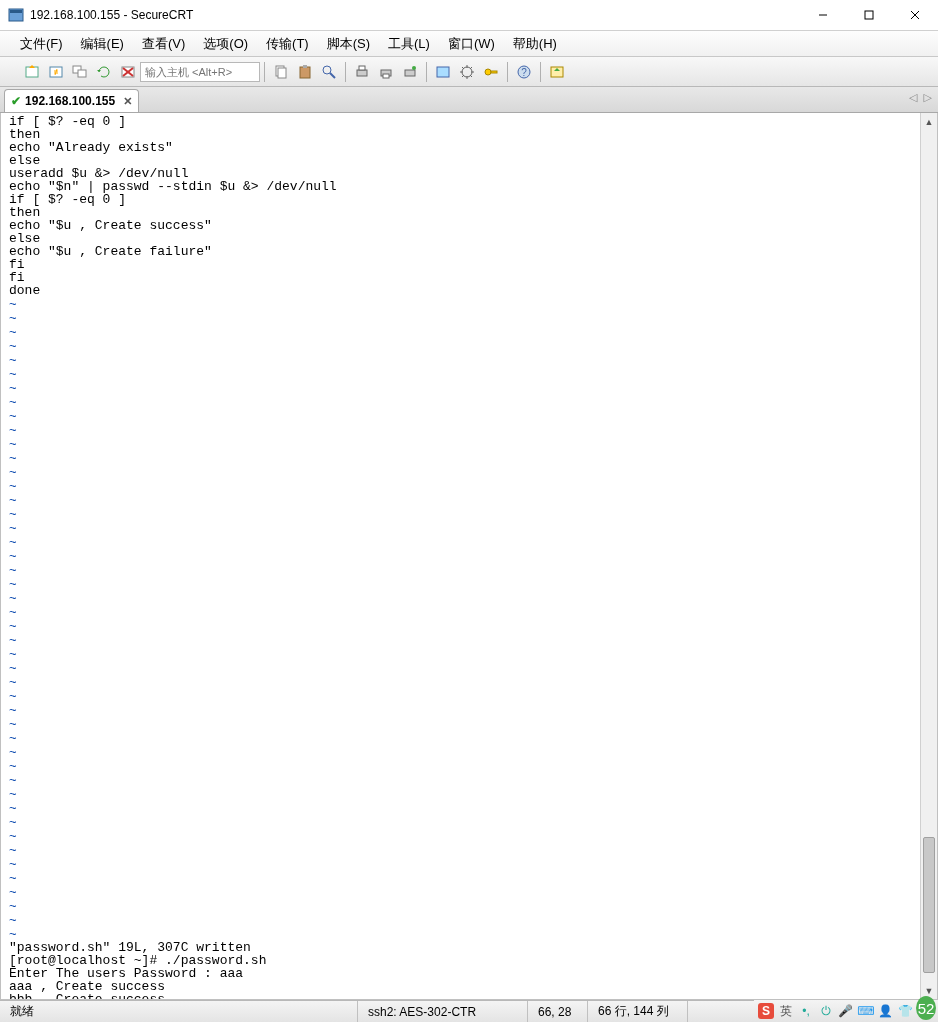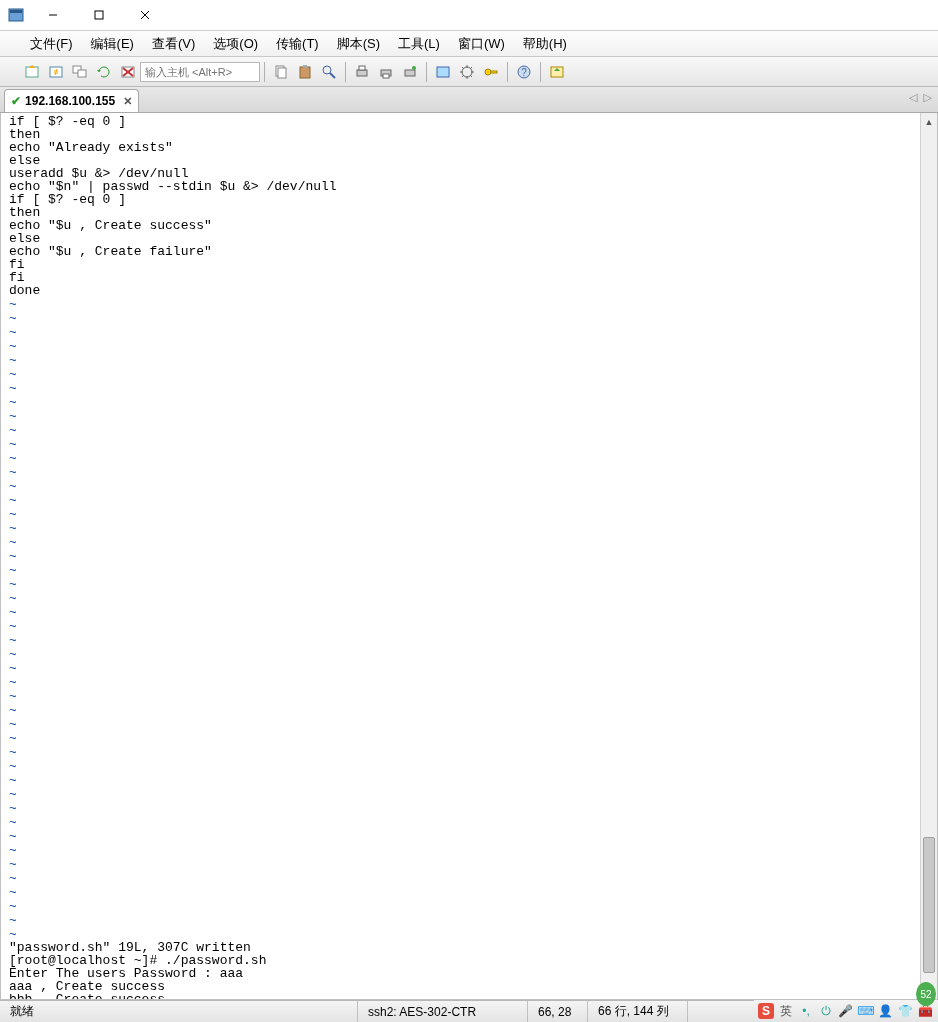--- a/index.html
+++ b/index.html
@@ -3,21 +3,21 @@
 <meta charset="utf-8">
 <style>
 * { margin:0; padding:0; box-sizing:border-box; font-family:"Microsoft YaHei","Segoe UI",Tahoma,sans-serif; }
 body { width:938px; height:1022px; background:#fff; overflow:hidden; display:flex; flex-direction:column; }
 .titlebar { height:31px; background:#fff; display:flex; align-items:center; border-bottom:1px solid #d0d0d0; }
 .titlebar .app-icon { width:16px; height:16px; margin:0 6px 0 8px; display:inline-block; }
 .titlebar .title { font-size:12px; color:#000; flex:1; }
 .titlebar .win-btns { display:flex; height:100%; }
 .titlebar .win-btn { width:46px; height:100%; display:flex; align-items:center; justify-content:center; color:#000; }
 .titlebar .win-btn svg { width:10px; height:10px; }
-.menubar { height:26px; background:linear-gradient(#fdfdfd,#f1f1f1); border-bottom:1px solid #c8c8c8; display:flex; align-items:center; padding-left:22px; font-size:13px; }
+.menubar { height:26px; background:linear-gradient(#fdfdfd,#f1f1f1); border-bottom:1px solid #c8c8c8; display:flex; align-items:center; padding-left:12px; font-size:13px; }
 .menubar .menu-item { padding:3px 8px; margin-right:2px; cursor:pointer; }
 .toolbar { height:30px; background:linear-gradient(#f8f8f8,#e6e6e6); border-bottom:1px solid #b8b8b8; display:flex; align-items:center; padding-left:20px; }
 .toolbar .tb-btn { width:22px; height:22px; margin:0 1px; display:flex; align-items:center; justify-content:center; cursor:pointer; border:1px solid transparent; border-radius:2px; }
 .toolbar .tb-sep { width:1px; height:20px; background:#b0b0b0; margin:0 4px; }
 .toolbar .tb-input { height:20px; width:120px; border:1px solid #b8b8b8; background:#fff; font-size:11px; padding:0 4px; color:#888; }
 .tabbar { height:26px; background:linear-gradient(#e8e8e8,#d8d8d8); border-bottom:1px solid #a8a8a8; display:flex; align-items:flex-end; position:relative; padding-left:4px; }
 .tabbar .tab { height:23px; background:#fff; border:1px solid #a8a8a8; border-bottom:none; border-radius:4px 4px 0 0; display:flex; align-items:center; padding:0 6px; font-size:12px; font-weight:bold; margin-top:3px; }
 .tabbar .tab .check-icon { color:#2a9d2a; margin-right:4px; }
 .tabbar .tab .close-icon { margin-left:8px; color:#555; cursor:pointer; font-size:11px; }
 .tabbar .nav-arrows { position:absolute; right:6px; top:4px; display:flex; gap:6px; color:#888; font-size:11px; }
@@ -26,33 +26,34 @@
 .terminal .tilde { color:#0645ad; }
 .scrollbar-v { width:17px; background:#f0f0f0; border-left:1px solid #d0d0d0; position:relative; }
 .scrollbar-v .sb-arrow { height:17px; display:flex; align-items:center; justify-content:center; color:#555; font-size:9px; }
 .scrollbar-v .sb-track { position:absolute; top:17px; bottom:17px; left:0; right:0; }
 .scrollbar-v .sb-thumb { position:absolute; left:2px; right:2px; background:#c8c8c8; border:1px solid #a0a0a0; border-radius:2px; }
 .statusbar { height:22px; background:linear-gradient(#f4f4f4,#e4e4e4); border-top:1px solid #b8b8b8; display:flex; align-items:center; font-size:12px; }
 .statusbar .sb-cell { padding:0 10px; border-right:1px solid #c0c0c0; height:100%; display:flex; align-items:center; }
 .statusbar .sb-cell.flex { flex:1; }
 .systray { position:absolute; right:0; bottom:0; height:22px; display:flex; align-items:center; gap:4px; padding:0 4px; background:linear-gradient(#f4f4f4,#e4e4e4); }
 .systray .tray-icon { width:16px; height:16px; display:flex; align-items:center; justify-content:center; font-size:12px; }
-.tray-badge { position:absolute; right:2px; bottom:16px; width:20px; height:24px; border-radius:50%; background:#4caf50; color:#fff; font-size:10px; display:flex; align-items:center; justify-content:center; }
+.tray-badge { position:absolute; right:2px; bottom:2px; width:20px; height:24px; border-radius:50%; background:#4caf50; color:#fff; font-size:15px; display:flex; align-items:center; justify-content:center; }
 .ico-sq { width:16px; height:16px; display:inline-block; }
 </style>
 </head>
 <body>
 
 <div class="titlebar">
   <span class="app-icon">
     <svg viewBox="0 0 16 16">
         <rect x="1" y="2" width="14" height="12" fill="#6aa0d8" stroke="#2a5a8a"></rect>
         <rect x="2" y="3" width="12" height="3" fill="#2a5a8a"></rect>
       </svg>
   </span>
+  <span class="title">192.168.100.155 - SecureCRT</span>
   <div class="win-btns">
     <div class="win-btn">
         <svg viewBox="0 0 10 10">
           <line x1="1" y1="5" x2="9" y2="5" stroke="#000"></line>
         </svg>
       </div>
     <div class="win-btn">
         <svg viewBox="0 0 10 10">
           <rect x="1" y="1" width="8" height="8" fill="none" stroke="#000"></rect>
         </svg>

